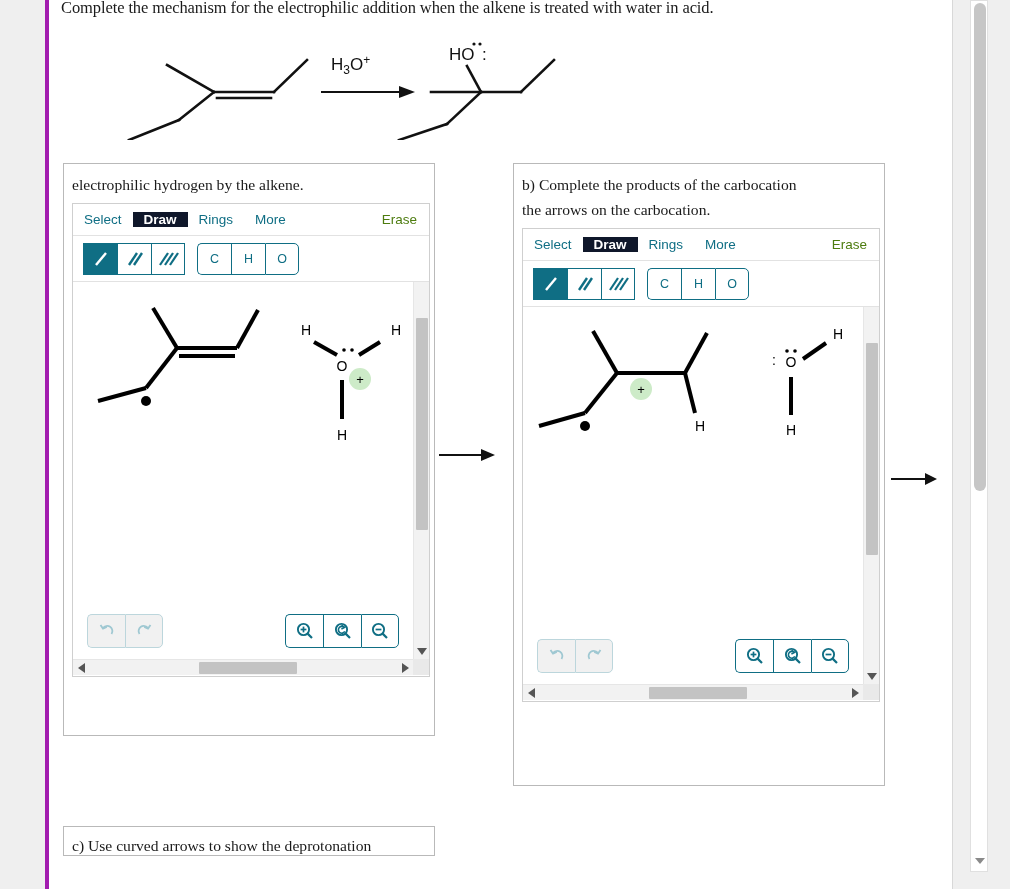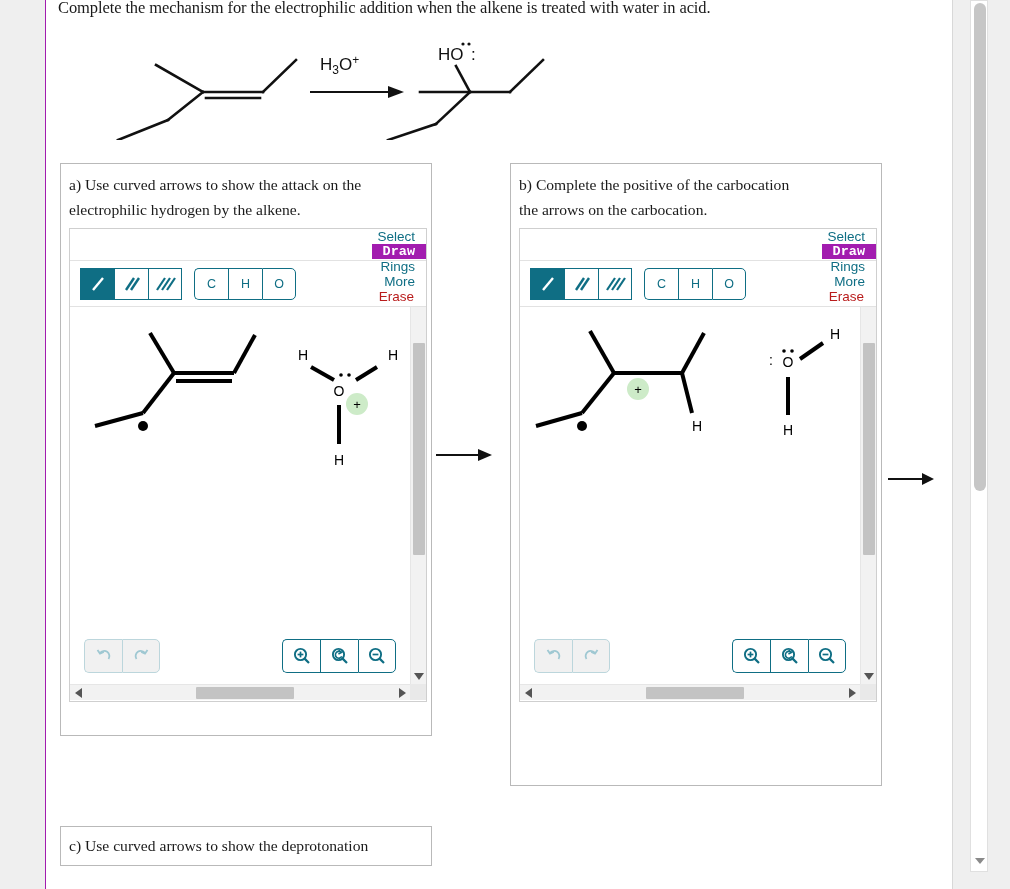--- a/index.html
+++ b/index.html
@@ -13,36 +13,36 @@
   #page {
     position: absolute; left: 0; top: 0;
     width: 1010px; height: 889px;
     background: #efefef;
   }
   .content-sheet {
     position: absolute;
     left: 45px; top: 0;
     width: 908px; height: 889px;
     background: #ffffff;
-    border-left: 1px solid #a21caf;
+    border-left: 4px solid #a21caf;
     border-right: 1px solid #d8d8d8;
   }
   .prompt-heading {
     position: absolute;
     left: 12px; top: -2px;
     width: 880px;
     font-family: "Liberation Serif", serif;
     font-size: 16.5px;
     color: #1a1a1a;
     white-space: nowrap;
     letter-spacing: -0.1px;
   }
 
   
-  .scheme { position: absolute; left: 12px; top: 20px; width: 880px; height: 120px; }
+  .scheme { position: absolute; left: 20px; top: 20px; width: 880px; height: 120px; }
 
   
   .panel {
     position: absolute;
     background: #ffffff;
     border: 1px solid #b9b9b9;
   }
   .panel-prompt {
     font-family: "Liberation Serif", serif;
     font-size: 15.6px;
@@ -51,41 +51,40 @@
     padding: 8px 10px 4px 8px;
   }
   .editor {
     border: 1px solid #cfcfcf;
     background: #ffffff;
     margin: 2px 4px 4px 8px;
     position: relative;
   }
   .tool-tabs {
     display: flex;
-    align-items: flex-end;
+    align-items: center;
     height: 32px;
     border-bottom: 1px solid #e2e2e2;
     font-family: "Liberation Sans", sans-serif;
-    flex-direction: column;
   }
   .tool-tab {
     display: flex; align-items: center;
     padding: 0 11px;
     font-size: 13.5px;
     color: #0f6e84;
     cursor: pointer;
     white-space: nowrap;
   }
-  .tool-tab.active { background: #a21caf; color: #ffffff; font-weight: bold; font-family: Liberation Mono, monospace; }
+  .tool-tab.active { background: #0f172a; color: #ffffff; font-weight: bold; }
   .tool-spacer { flex: 1 1 auto; }
   .erase-btn {
     display: flex; align-items: center;
     padding: 0 12px;
     font-size: 13.5px;
-    color: #b91c1c;
+    color: #4d7c0f;
     cursor: pointer;
   }
 
   .tool-row {
     display: flex; align-items: center;
     height: 46px;
     padding: 0 10px;
     gap: 12px;
     border-bottom: 1px solid #e2e2e2;
   }
@@ -225,21 +224,20 @@
           <path d="M 378 104 L 330 120"></path>
           <path d="M 412 72 L 452 72"></path>
           <path d="M 452 72 L 485 40"></path>
         </g>
       </svg>
     </div>
 
     <div class="panel" style="left:14px; top:163px; width:372px; height:573px;">
 
       <div class="panel-prompt">
-        <div>a) Use curved arrows to show the attack on the</div>
         <div>electrophilic hydrogen by the alkene.</div>
       </div>
 
       <div class="editor" style="height:474px;">
 
         <div class="tool-tabs">
           <div class="tool-tab">Select</div>
           <div class="tool-tab active">Draw</div>
           <div class="tool-tab">Rings</div>
           <div class="tool-tab">More</div>
@@ -371,21 +369,21 @@
     <div class="arrow-connector" style="left:388px; top:440px;">
       <svg width="60" height="30" viewBox="0 0 60 30">
         <line x1="2" y1="15" x2="44" y2="15" stroke="#111" stroke-width="2"></line>
         <polygon points="44,9 58,15 44,21" fill="#111"></polygon>
       </svg>
     </div>
 
     <div class="panel" style="left:464px; top:163px; width:372px; height:623px;">
 
       <div class="panel-prompt">
-        <div>b) Complete the positive of the carbocation</div>
+        <div>b) Complete the products of the carbocation</div>
         <div>the arrows on the carbocation.</div>
       </div>
 
       <div class="editor" style="height:474px;">
 
         <div class="tool-tabs">
           <div class="tool-tab">Select</div>
           <div class="tool-tab active">Draw</div>
           <div class="tool-tab">Rings</div>
           <div class="tool-tab">More</div>
@@ -514,21 +512,21 @@
       </div>
     </div>
 
     <div class="arrow-connector" style="left:840px; top:464px;">
       <svg width="50" height="30" viewBox="0 0 50 30">
         <line x1="2" y1="15" x2="36" y2="15" stroke="#111" stroke-width="2"></line>
         <polygon points="36,9 48,15 36,21" fill="#111"></polygon>
       </svg>
     </div>
 
-    <div class="bottom-panel" style="left:14px; top:826px; width:372px; height:40px;">
+    <div class="bottom-panel" style="left:14px; top:826px; width:372px; height:30px;">
       <div class="bottom-text">c) Use curved arrows to show the deprotonation</div>
     </div>
 
 
   </div>
 
   <div class="page-scroll">
     <div class="page-thumb"></div>
     <div class="page-down">
       <div class="tri-down-sm"></div>

